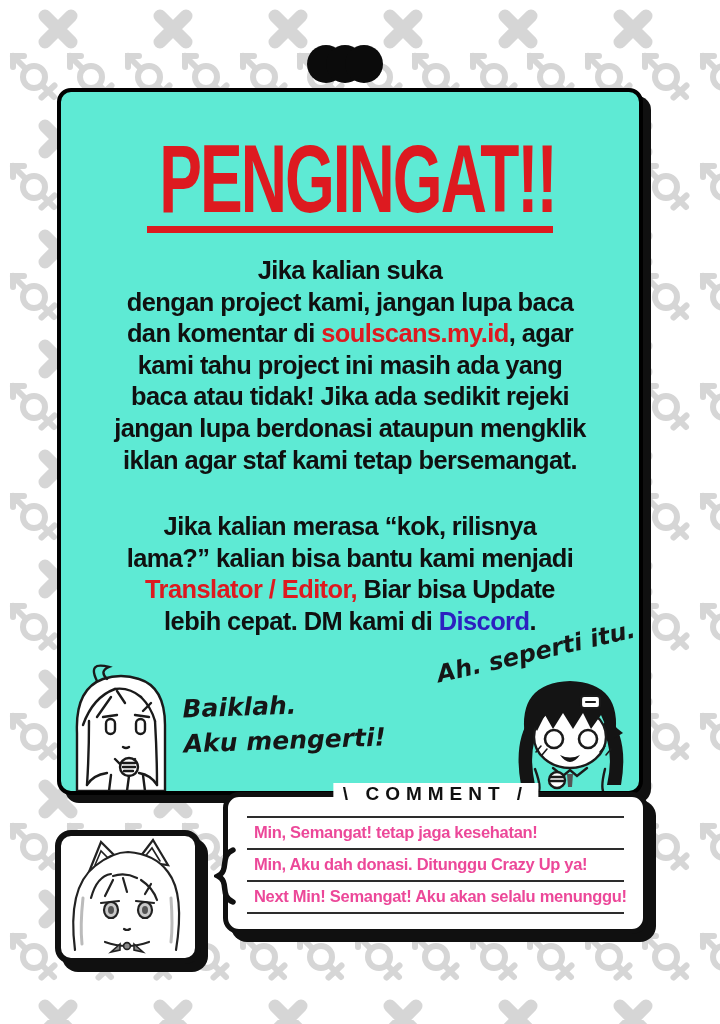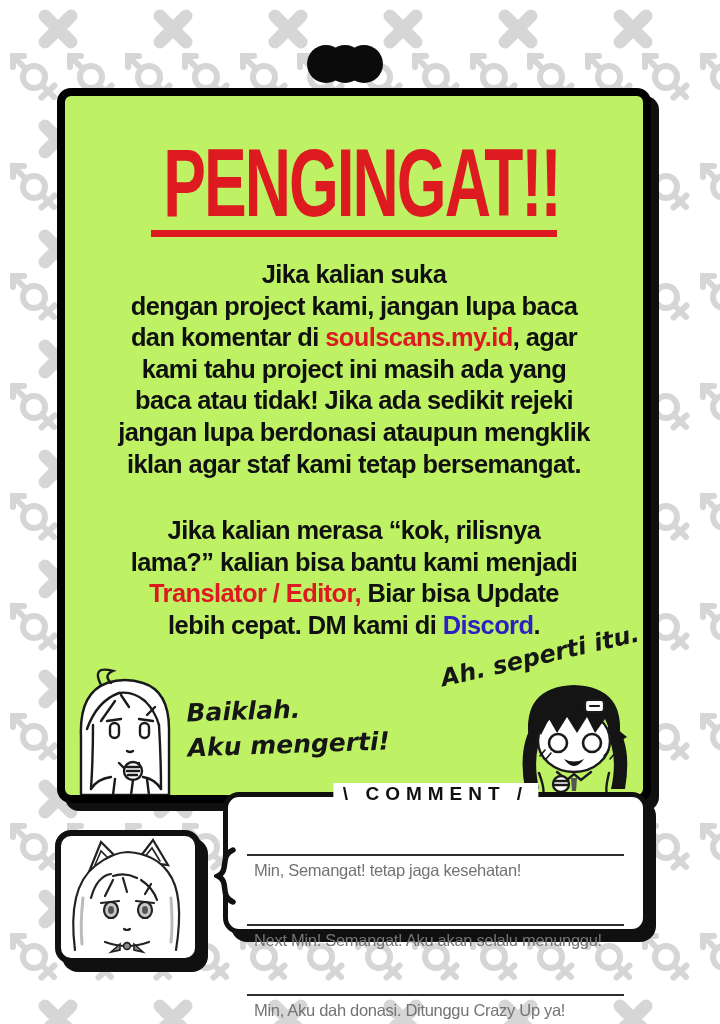--- a/index.html
+++ b/index.html
@@ -3,22 +3,22 @@
 <meta charset="utf-8">
 <style>
   html,body{margin:0;padding:0;background:#ffffff;}
   .stage{position:relative;width:720px;height:1024px;overflow:hidden;background:#fff;
          font-family:"Liberation Sans",sans-serif;color:#101010;}
   .bg{position:absolute;inset:0;z-index:0;}
   .bg .pat{position:absolute;line-height:0;}
   .dots{position:absolute;left:306px;top:44px;z-index:2;}
 
   
-  .card{position:absolute;left:57px;top:88px;width:578px;height:699px;background:#bef264;
-        border:8px solid #000000;border-radius:14px;box-shadow:8px 8px 0 #101010;z-index:1;text-decoration:underline;}
+  .card{position:absolute;left:57px;top:88px;width:578px;height:699px;background:#5eead4;
+        border:4px solid #000000;border-radius:14px;box-shadow:8px 8px 0 #101010;z-index:1;text-decoration:underline;}
   .title{position:absolute;top:38px;left:0;right:0;margin:0;text-align:center;
          font-size:97px;line-height:97px;font-weight:bold;color:#dd1a20;
          letter-spacing:-3px;white-space:nowrap;transform:scaleX(.66);}
   .underline{position:absolute;top:134px;left:50%;margin-left:-203px;width:406px;height:7px;background:#dd1a20;}
   .para{position:absolute;left:0;right:0;text-align:center;font-weight:bold;
         font-size:26.5px;line-height:31.6px;letter-spacing:-0.6px;
         transform:scaleX(.96);transform-origin:50% 0;}
   .para1{top:163px;}
   .para2{top:419px;}
   .tline{white-space:nowrap;}
@@ -34,22 +34,22 @@
 
   
   .avatar-frame{position:absolute;left:55px;top:830px;width:146px;height:134px;box-sizing:border-box;
         background:#fff;border:6px solid #101010;border-radius:16px;box-shadow:7px 8px 0 #101010;z-index:1;}
   .comment-panel{position:absolute;left:223px;top:792px;width:425px;height:142px;box-sizing:border-box;
         background:#fff;border:5px solid #101010;border-radius:16px;box-shadow:8px 8px 0 #101010;z-index:1;}
   .comment-label{position:absolute;top:-14px;left:50%;transform:translateX(-50%);
         background:#fff;padding:0 10px;font-size:19px;font-weight:bold;letter-spacing:6px;white-space:nowrap;}
   .brace{position:absolute;left:-14px;top:50px;}
   .comments{position:absolute;left:19px;right:19px;top:19px;border-bottom:2px solid #2d2d2d;}
-  .comment-row{border-top:2px solid #2d2d2d;padding:5px 7px 6px;font-weight:normal;
-        font-size:16.5px;letter-spacing:-0.3px;white-space:nowrap;color:#737373;margin-top:38px;}
+  .comment-row{border-top:2px solid #2d2d2d;padding:5px 7px 6px;font-weight:bold;
+        font-size:16.5px;letter-spacing:-0.3px;white-space:nowrap;color:#ec4899;}
 </style>
 </head>
 <body>
 
 <div class="stage">
 
   <div class="bg" id="bg">
       <span class="pat" style="left: 35px; top: 6px;"><svg width="46" height="46" viewBox="0 0 46 46">
           <path d="M10,10 L36,36 M36,10 L10,36" stroke="#d6d6d6" stroke-width="13" stroke-linecap="round" fill="none"></path>
         </svg></span>
@@ -844,18 +844,18 @@
     </svg>
   </div>
 
   <div class="comment-panel">
     <div class="comment-label">\ COMMENT /</div>
     <svg class="brace" width="22" height="58" viewBox="0 0 22 58">
       <path d="M19,3 C5,9 16,23 4,29 C16,35 5,49 19,55" fill="#ffffff" stroke="#101010" stroke-width="5.5" stroke-linecap="round"></path>
     </svg>
     <div class="comments" id="comments">
         <div class="comment-row">Min, Semangat! tetap jaga kesehatan!</div>
+        <div class="comment-row">Min, Aku dah donasi. Ditunggu Crazy Up ya!</div>
         <div class="comment-row">Next Min! Semangat! Aku akan selalu menunggu!</div>
-        <div class="comment-row">Min, Aku dah donasi. Ditunggu Crazy Up ya!</div>
       </div>
   </div>
 
 </div>
 
 </body></html>

